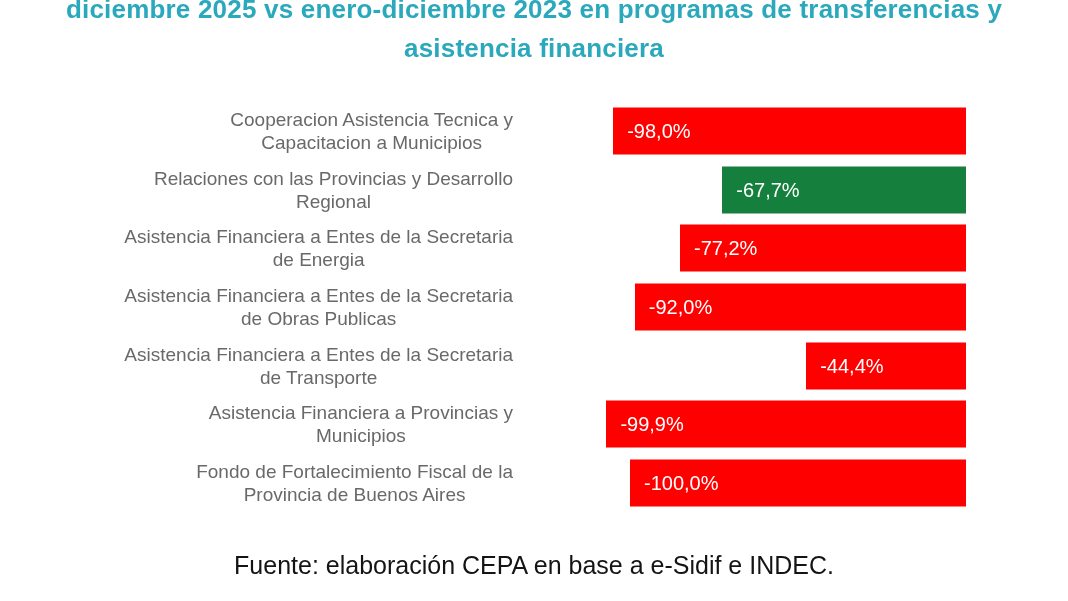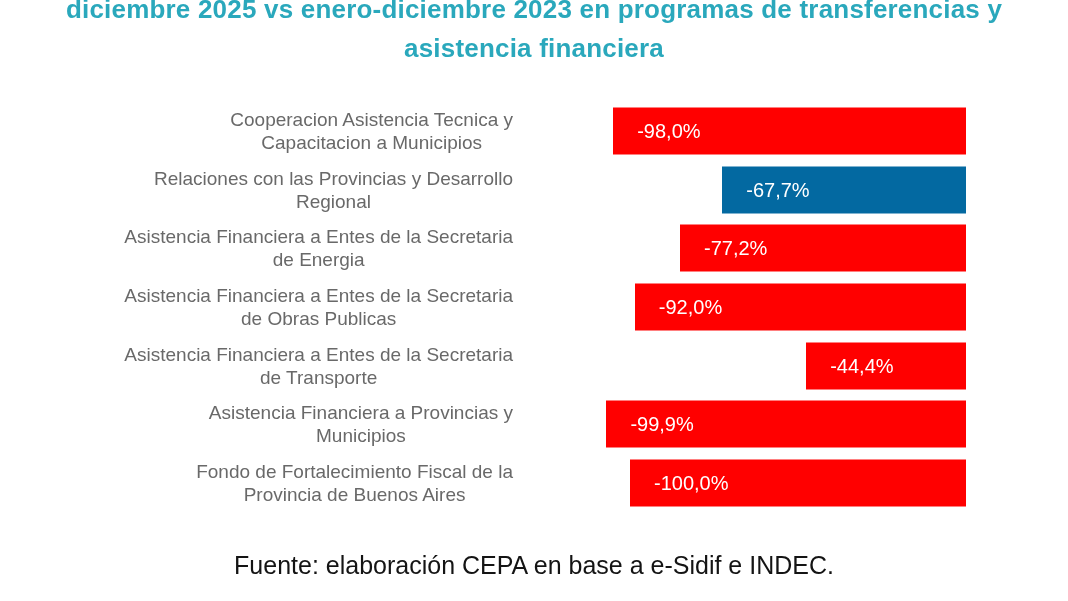--- a/index.html
+++ b/index.html
@@ -55,21 +55,21 @@
     position:absolute;
     right:102px;
     top:50%;
     transform:translateY(-50%);
     height:47px;
     background:#ff0000;
     display:flex;
     align-items:center;
   }
   .bar-value{
-    padding-left:24px;
+    padding-left:14px;
     color:#ffffff;
     font-size:20px;
     white-space:nowrap;
   }
   
   .footer{
     position:absolute;
     top:551px;left:0;right:0;
     text-align:center;
     font-size:25px;
@@ -95,21 +95,21 @@
       <div class="bar" style="width: 352.8px; background: rgb(255, 0, 0);">
         <span class="bar-value" style="color: rgb(255, 255, 255);">-98,0%</span>
       </div>
     </div>
 
     <div class="row">
       <div class="label-cell">
         <div class="label-text" style="color: rgb(105, 105, 105);">Relaciones con las Provincias y Desarrollo
 Regional</div>
       </div>
-      <div class="bar" style="width: 243.72px; background: #0369a1;">
+      <div class="bar" style="width: 243.72px; background: #15803d;">
         <span class="bar-value" style="color: rgb(255, 255, 255);">-67,7%</span>
       </div>
     </div>
 
     <div class="row">
       <div class="label-cell">
         <div class="label-text" style="color: rgb(105, 105, 105);">Asistencia Financiera a Entes de la Secretaria
 de Energia</div>
       </div>
       <div class="bar" style="width: 286px; background: rgb(255, 0, 0);">

